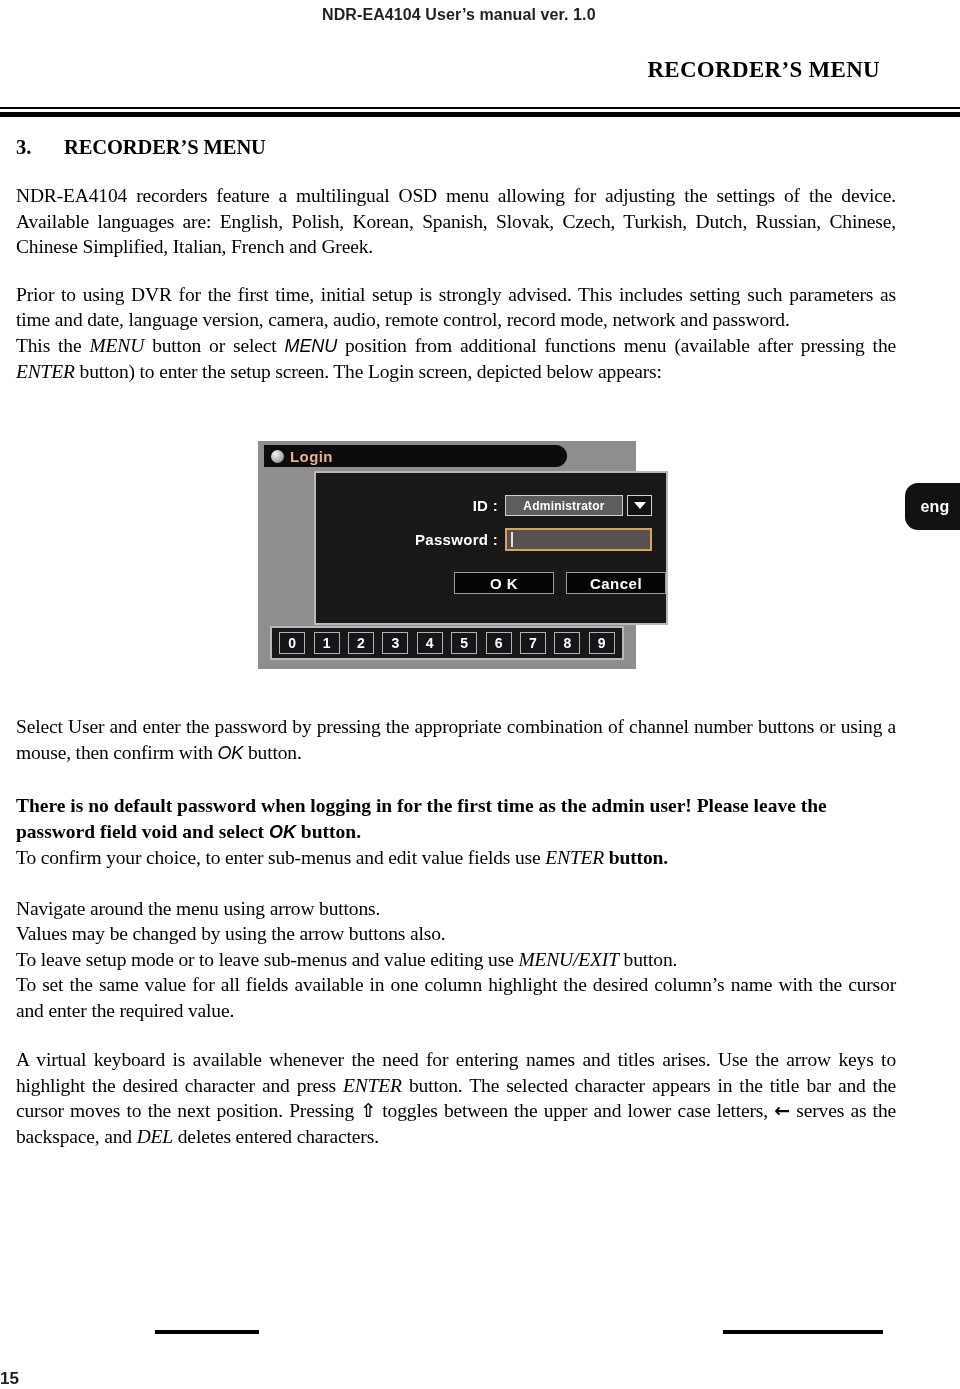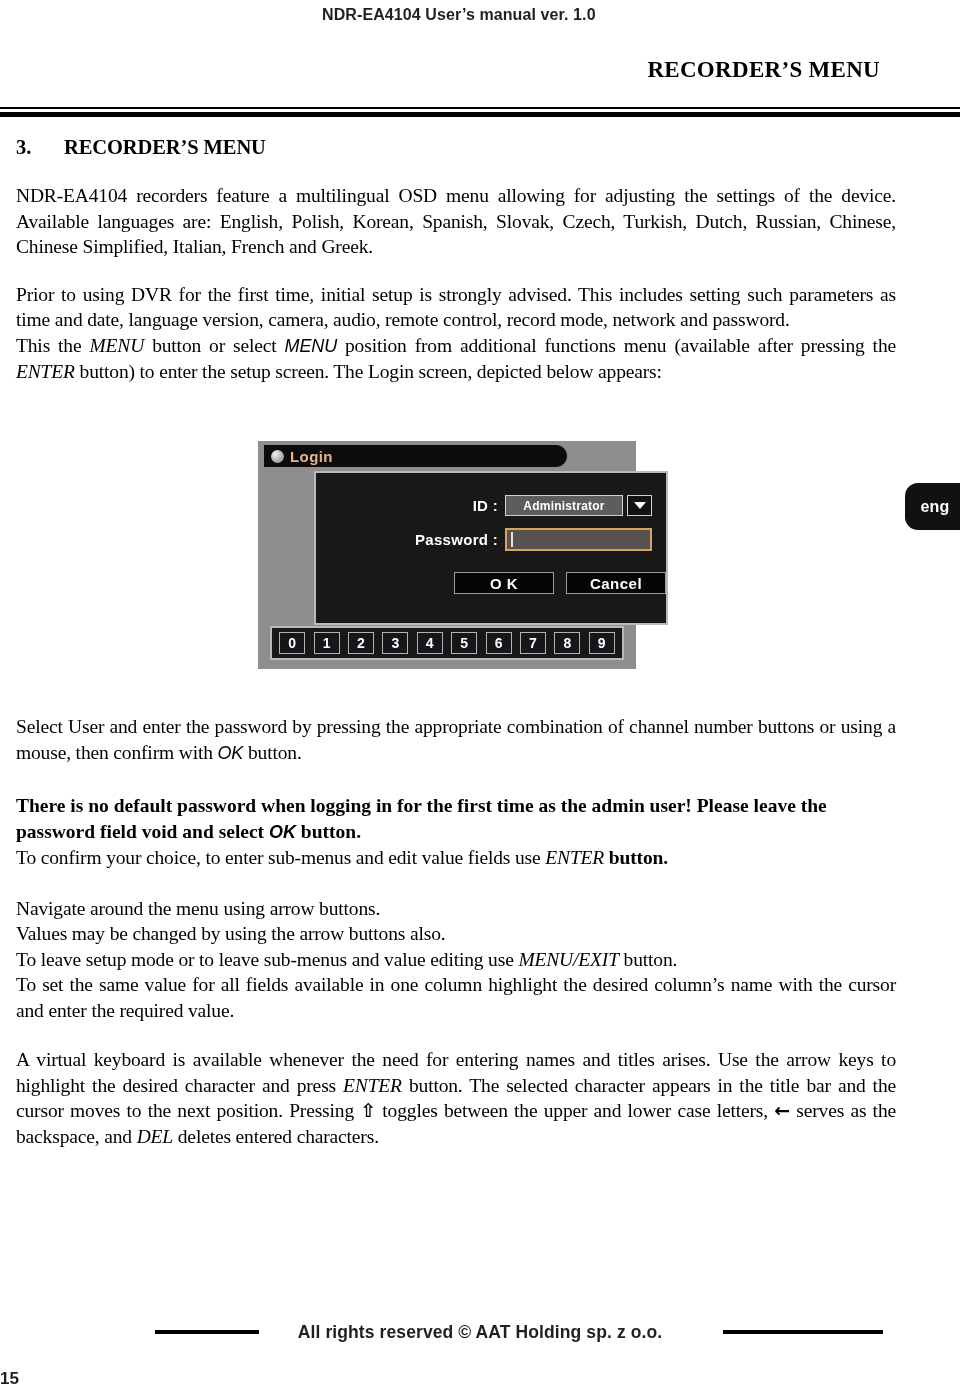--- a/index.html
+++ b/index.html
@@ -441,15 +441,14 @@
 
   <p class="body-text">To set the same value for all fields available in one column highlight the desired column’s name with the cursor and enter the required value.</p>
 
   <p class="body-text" style="margin-top: 24px;"><span>A virtual keyboard is available whenever the need for entering names and titles arises. Use the arrow keys to highlight the desired character and press </span><span class="italic">ENTER</span><span> button. The selected character appears in the title bar and the cursor moves to the next position. Pressing </span><span class="glyph-up">⇧</span><span> toggles between the upper and lower case letters, </span><span class="glyph-left">←</span><span> serves as the backspace, and </span><span class="italic">DEL</span><span> deletes entered characters.</span></p>
 
 </div>
 
 <div class="footer">
   <div class="footer-rule-left"></div>
   <div class="footer-rule-right"></div>
-  <div class="footer-text">All rights reserved © AAT Holding sp. z o.o.</div>
   <div class="footer-page">15</div>
 </div>
 
 </body></html>

